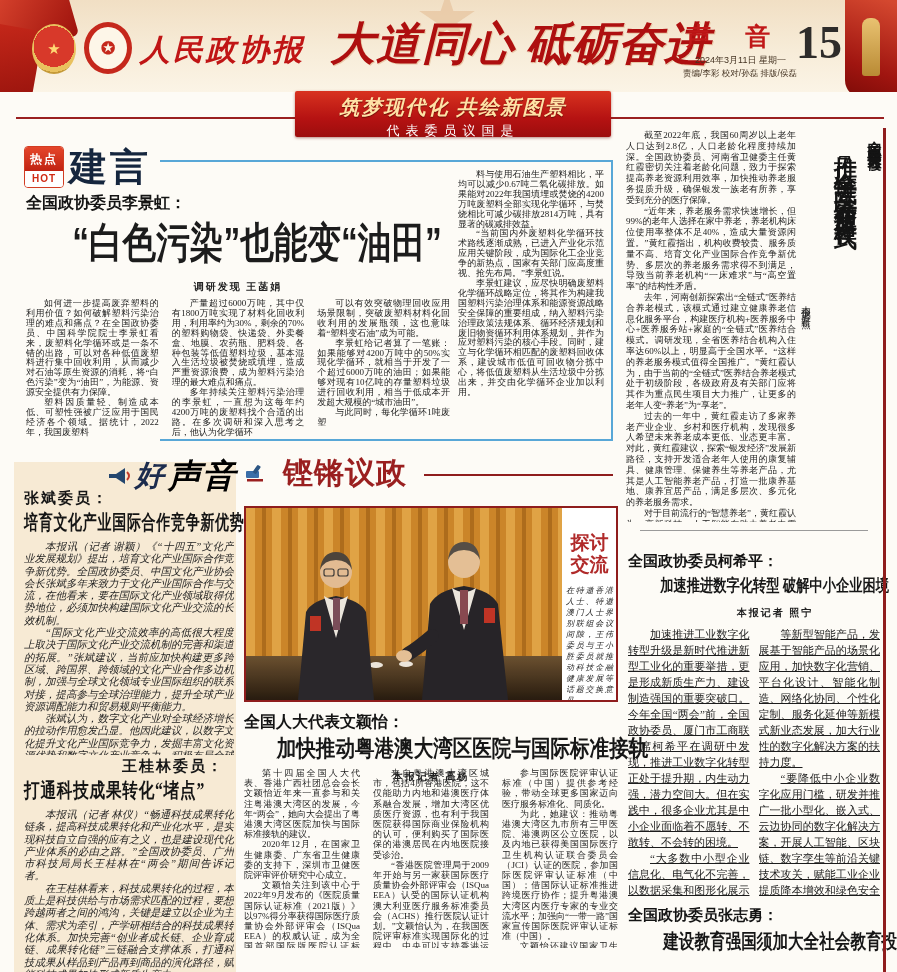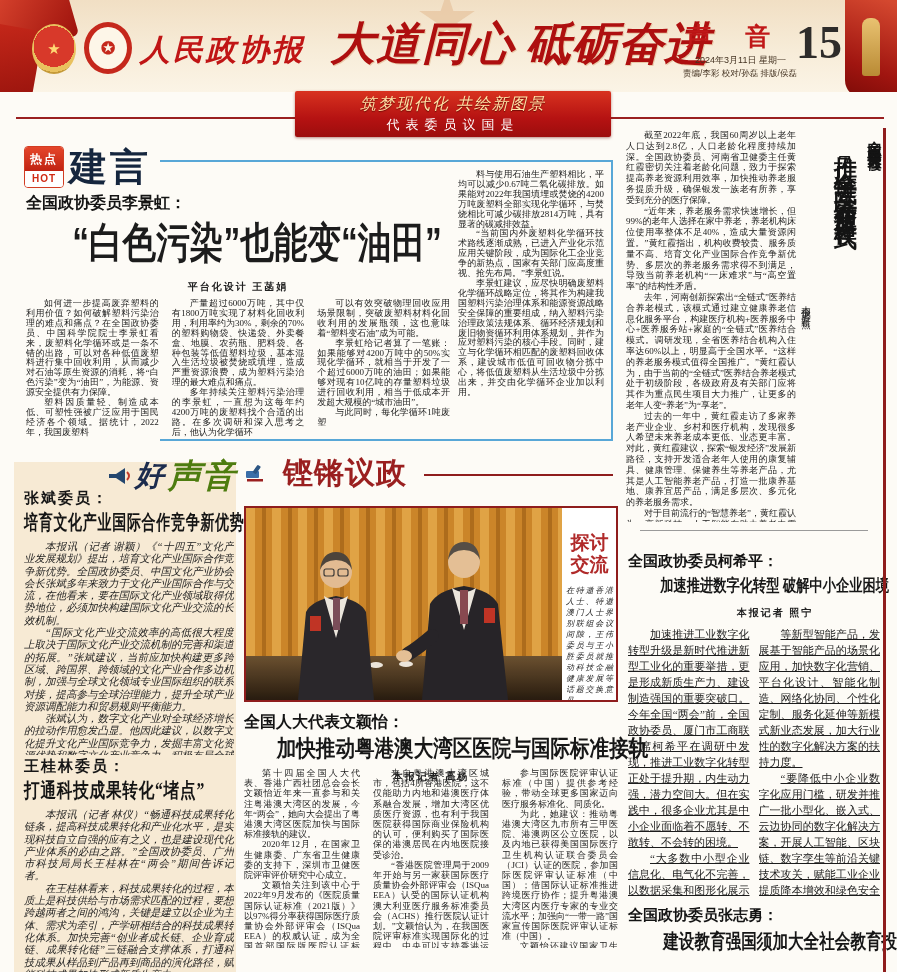--- a/index.html
+++ b/index.html
@@ -37,21 +37,21 @@
     letter-spacing:14px; white-space:nowrap; }
   .dateline { left:648px; top:54px; width:185px; font-size:9px; color:#443322; text-align:center; }
   .staffline { left:640px; top:68px; width:200px; font-size:8.5px; color:#443322; text-align:center; }
   .pageno { left:796px; top:16px; width:64px; font-size:46px; font-weight:bold; color:#2e2c2a; }
 
   
   .rule-top { left:16px; top:117px; width:868px; height:2px; background:#9a2020; }
   .banner { left:295px; top:91px; width:316px; height:46px; z-index:3;
     background:linear-gradient(180deg,#d8321f 0%,#b51212 60%,#9c0d0d 100%);
     border-radius:2px; text-align:center; box-shadow:0 1px 3px rgba(120,20,10,.5); }
-  .banner-l1 { font-size:16px; font-weight:normal; font-style:italic; color:#ffe2a6;
+  .banner-l1 { font-size:20px; font-weight:bold; font-style:italic; color:#ffe2a6;
     margin-top:3px; letter-spacing:2px; text-shadow:0 1px 1px #6d0b05; }
   .banner-l2 { font-size:13px; color:#ffffff; letter-spacing:6px; margin-top:1px; }
 
   
   .blue-frame { left:160px; top:160px; width:453px; height:281px;
     border-top:2px solid #58a7d7; border-right:2px solid #58a7d7; border-bottom:2px solid #58a7d7; }
   .hot-logo { left:24px; top:146px; width:140px; height:46px; display:flex; gap:5px; }
   .hot-badge { width:40px; height:42px; border-radius:4px; overflow:hidden; border:1px solid #d23c22; }
   .hot-badge-top { background:linear-gradient(180deg,#e5462a,#c02313); color:#fff; font-size:12px;
     font-weight:bold; text-align:center; height:24px; line-height:24px; letter-spacing:2px; }
@@ -70,21 +70,21 @@
   .body-s { font-size:9px; line-height:9.9px; color:#1c1c1c; }
   .hot-cols { left:26px; top:299px; width:424px; height:138px; }
   .hot-col4 { left:458px; top:170px; width:146px; height:268px; overflow:hidden; }
   p.para { text-indent:2em; text-align:justify; margin:0; }
 
   
   .voice-panel { left:14px; top:462px; width:222px; height:510px; background:#f7ead4; }
   .voice-logo { left:54px; top:452px; width:182px; height:48px; display:flex; align-items:center;
     justify-content:flex-end; gap:4px; }
   .voice-hao { font-size:29px; font-weight:900; color:#1c2c4e; font-style:italic; }
-  .voice-sy { font-size:33px; font-weight:900; color:#4d7c0f; font-style:italic; letter-spacing:1px; }
+  .voice-sy { font-size:33px; font-weight:900; color:#000000; font-style:italic; letter-spacing:1px; }
   .serif-kicker { font-size:15px; font-weight:bold; color:#161616; letter-spacing:2px; }
   .panel-headline { font-size:20px; font-weight:900; color:#141414; white-space:nowrap; }
   .panel-headline>span { display:inline-block; transform:scaleX(.70); transform-origin:left center; letter-spacing:1px; }
   .kai { font-style:italic; font-size:10.5px; line-height:12.3px; color:#1f1f1f; }
 
   
   .debate-logo { left:244px; top:450px; width:175px; height:46px; display:flex; align-items:center; gap:5px; }
   .debate-text { font-size:30px; font-weight:900; color:#9a1f1f; letter-spacing:1px;margin-left:12px; }
   .debate-rule { left:424px; top:474px; width:189px; height:2px; background:#8f1d1d; }
   .photo-frame { left:244px; top:506px; width:374px; height:196px; border:2px solid #8f1d1d;
@@ -155,21 +155,21 @@
     <div class="hot-badge">
       <div class="hot-badge-top">热点</div>
       <div class="hot-badge-bot sans">HOT</div>
     </div>
     <div class="hot-title sans">建言</div>
   </div>
   <div class="abs kicker sans hot-kicker">全国政协委员李景虹：</div>
   <div class="abs hot-headline sans">
     <span>“白色污染”也能变“油田”</span>
   </div>
-  <div class="abs byline hot-byline">平台化设计 王菡娟</div>
+  <div class="abs byline hot-byline">调研发现 王菡娟</div>
   <div class="abs cols hot-cols">
     <div class="col body-s">
         <p class="para">如何进一步提高废弃塑料的利用价值？如何破解塑料污染治理的难点和痛点？在全国政协委员、中国科学院院士李景虹看来，废塑料化学循环或是一条不错的出路，可以对各种低值废塑料进行集中回收利用，从而减少对石油等原生资源的消耗，将“白色污染”变为“油田”，为能源、资源安全提供有力保障。</p>
         <p class="para">塑料因质量轻、制造成本低、可塑性强被广泛应用于国民经济各个领域。据统计，2022年，我国废塑料</p>
       </div>
     <div class="col body-s">
         <p class="para">产量超过6000万吨，其中仅有1800万吨实现了材料化回收利用，利用率约为30%，剩余的70%的塑料购物袋、快递袋、外卖餐盒、地膜、农药瓶、肥料袋、各种包装等低值塑料垃圾，基本混入生活垃圾被焚烧或填埋，造成严重资源浪费，成为塑料污染治理的最大难点和痛点。</p>
         <p class="para">多年持续关注塑料污染治理的李景虹，一直想为这每年约4200万吨的废塑料找个合适的出路。在多次调研和深入思考之后，他认为化学循环</p>
       </div>
     <div class="col body-s">
@@ -195,21 +195,21 @@
   </div>
   <div class="abs serif-kicker" style="left:24px; top:489px; width:200px;">张斌委员：</div>
   <div class="abs panel-headline" style="left:24px; top:509px; width:210px;">
     <span>培育文化产业国际合作竞争新优势</span>
   </div>
   <div class="abs kai" style="left:24px; top:541px; width:210px; height:214px; overflow:hidden;">
       <p class="para">本报讯（记者 谢颖）《“十四五”文化产业发展规划》提出，培育文化产业国际合作竞争新优势。全国政协委员、中国文化产业协会会长张斌多年来致力于文化产业国际合作与交流，在他看来，要在国际文化产业领域取得优势地位，必须加快构建国际文化产业交流的长效机制。</p>
       <p class="para">“国际文化产业交流效率的高低很大程度上取决于国际文化产业交流机制的完善和渠道的拓展。”张斌建议，当前应加快构建更多跨区域、跨国界、跨领域的文化产业合作多边机制，加强与全球文化领域专业国际组织的联系对接，提高参与全球治理能力，提升全球产业资源调配能力和贸易规则平衡能力。</p>
       <p class="para">张斌认为，数字文化产业对全球经济增长的拉动作用愈发凸显。他因此建议，以数字文化提升文化产业国际竞争力，发掘丰富文化资源优势和数字文化产业竞争力，积极布局全球文化产业市场，推动中华文化与中国企业走出去。同时，拓展文化贸易合作渠道，充分利用国家对外文化贸易基地，引领企业开拓海外文化市场。</p>
     </div>
-  <div class="abs serif-kicker" style="left:24px; top:757px; width:200px;">王桂林委员：</div>
+  <div class="abs serif-kicker" style="left:24px; top:757px; width:200px;text-align:right;">王桂林委员：</div>
   <div class="abs panel-headline" style="left:24px; top:777px; width:210px;">
     <span style="transform:scaleX(.78);">打通科技成果转化“堵点”</span>
   </div>
   <div class="abs kai" style="left:24px; top:809px; width:210px; height:163px; overflow:hidden;">
       <p class="para">本报讯（记者 林仪）“畅通科技成果转化链条，提高科技成果转化和产业化水平，是实现科技自立自强的应有之义，也是建设现代化产业体系的必由之路。”全国政协委员、广州市科技局局长王桂林在“两会”期间告诉记者。</p>
       <p class="para">在王桂林看来，科技成果转化的过程，本质上是科技供给与市场需求匹配的过程，要想跨越两者之间的鸿沟，关键是建立以企业为主体、需求为牵引，产学研相结合的科技成果转化体系。加快完善“创业者成长链、企业育成链、成果转化链”三链融合支撑体系，打通科技成果从样品到产品再到商品的演化路径，赋能科技成果加快形成新质生产力。</p>
     </div>
 
   <div class="abs debate-logo">
     <svg width="22" height="22" viewBox="0 0 22 22">

